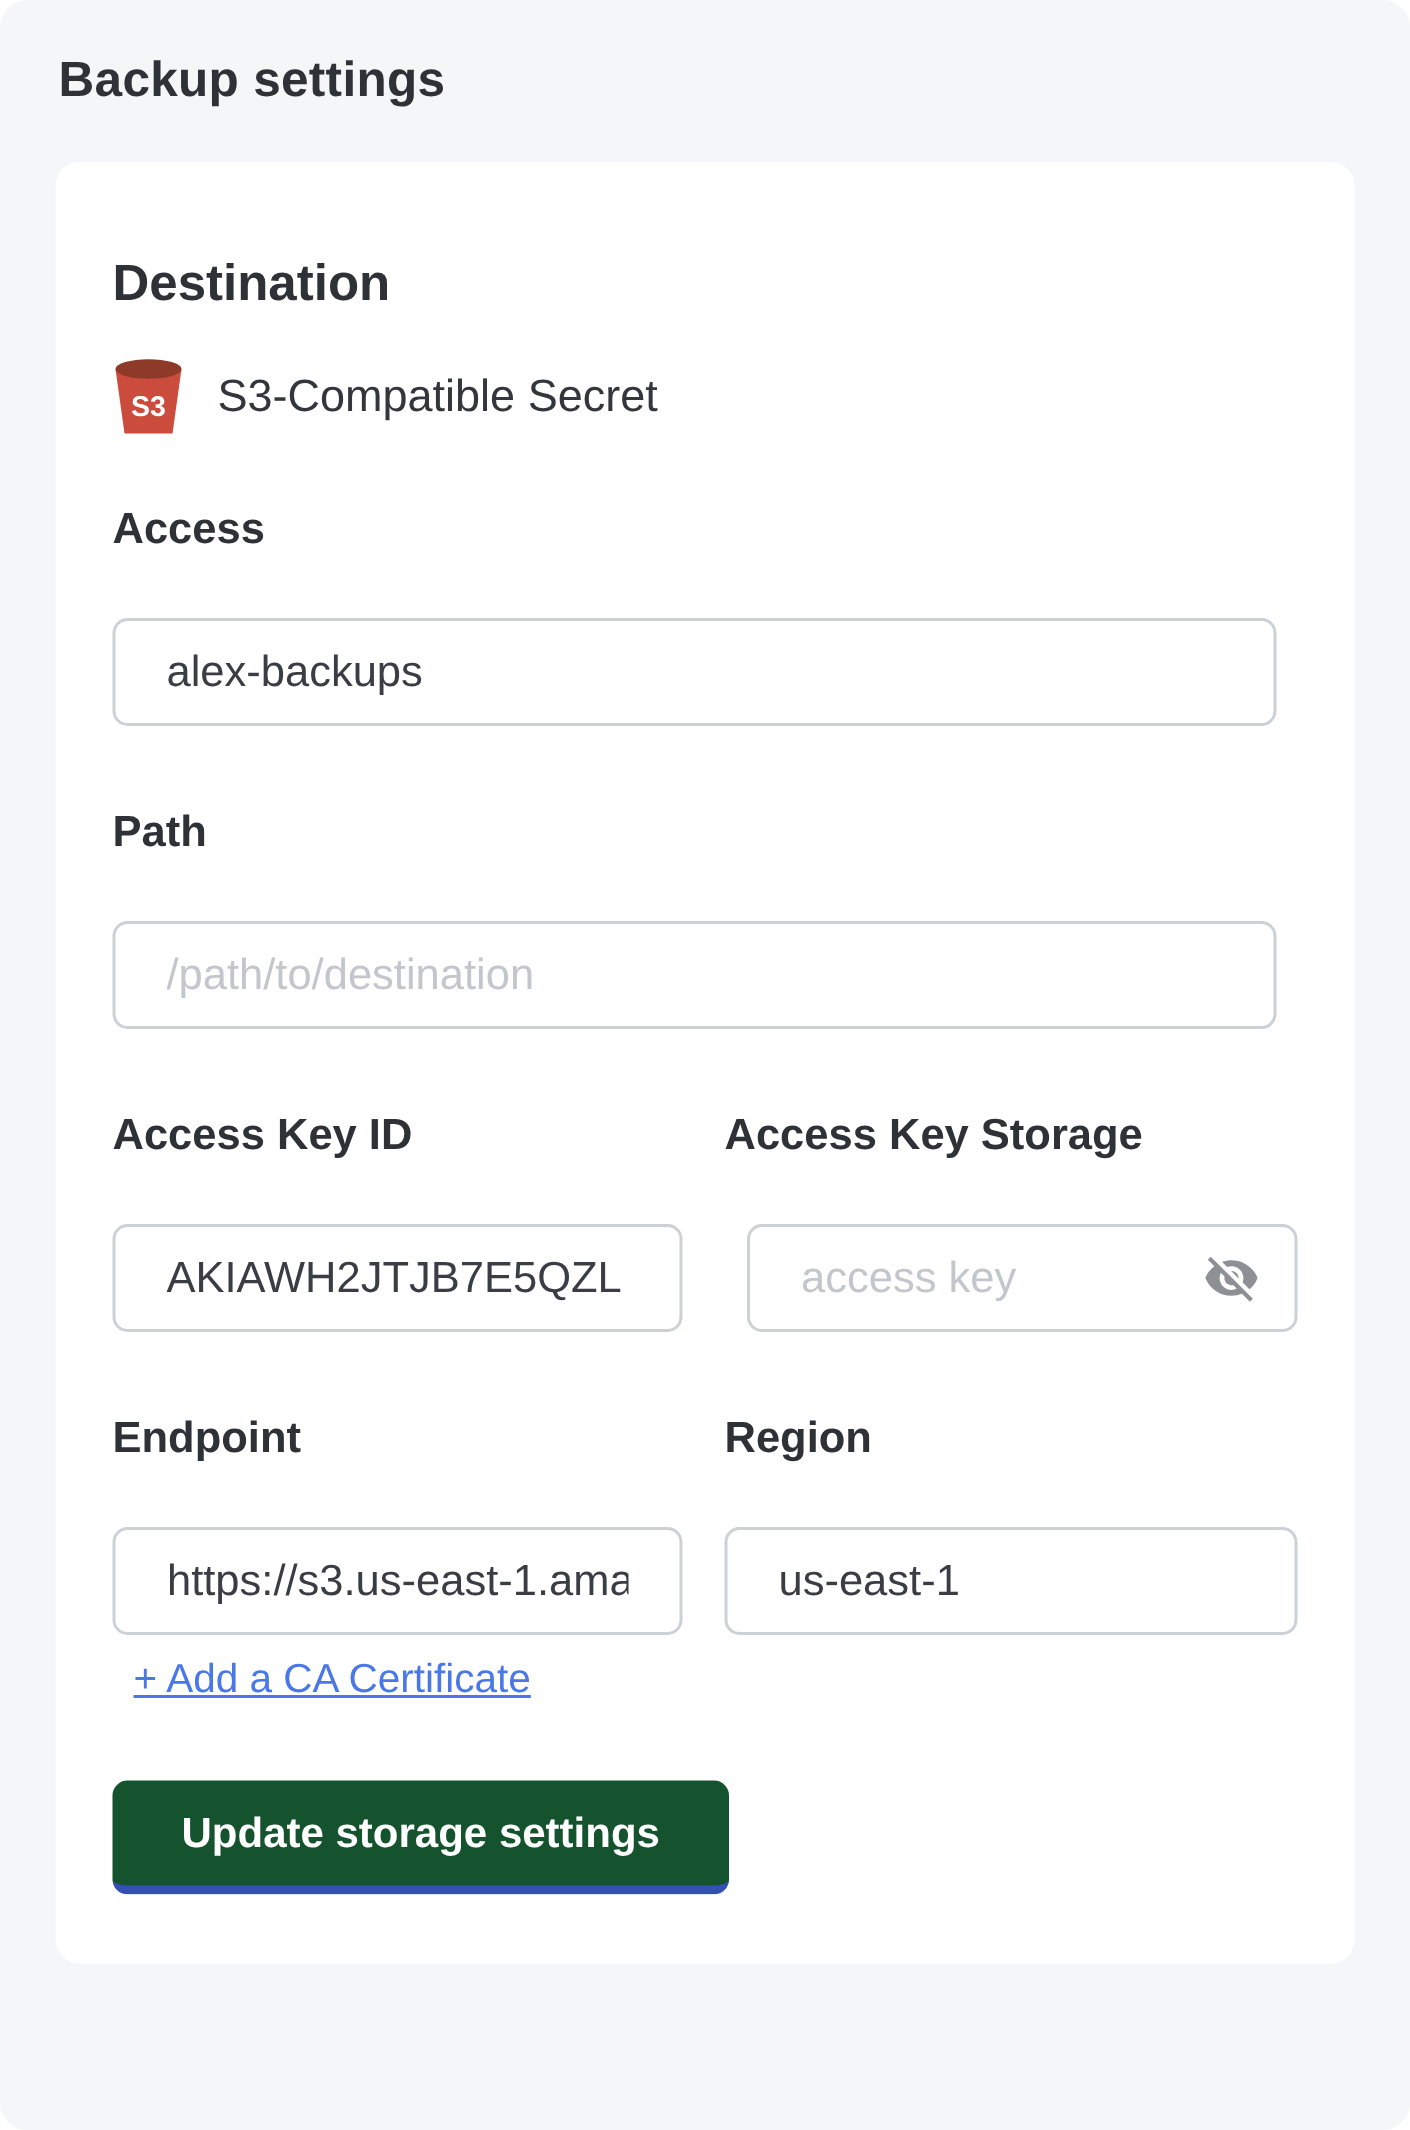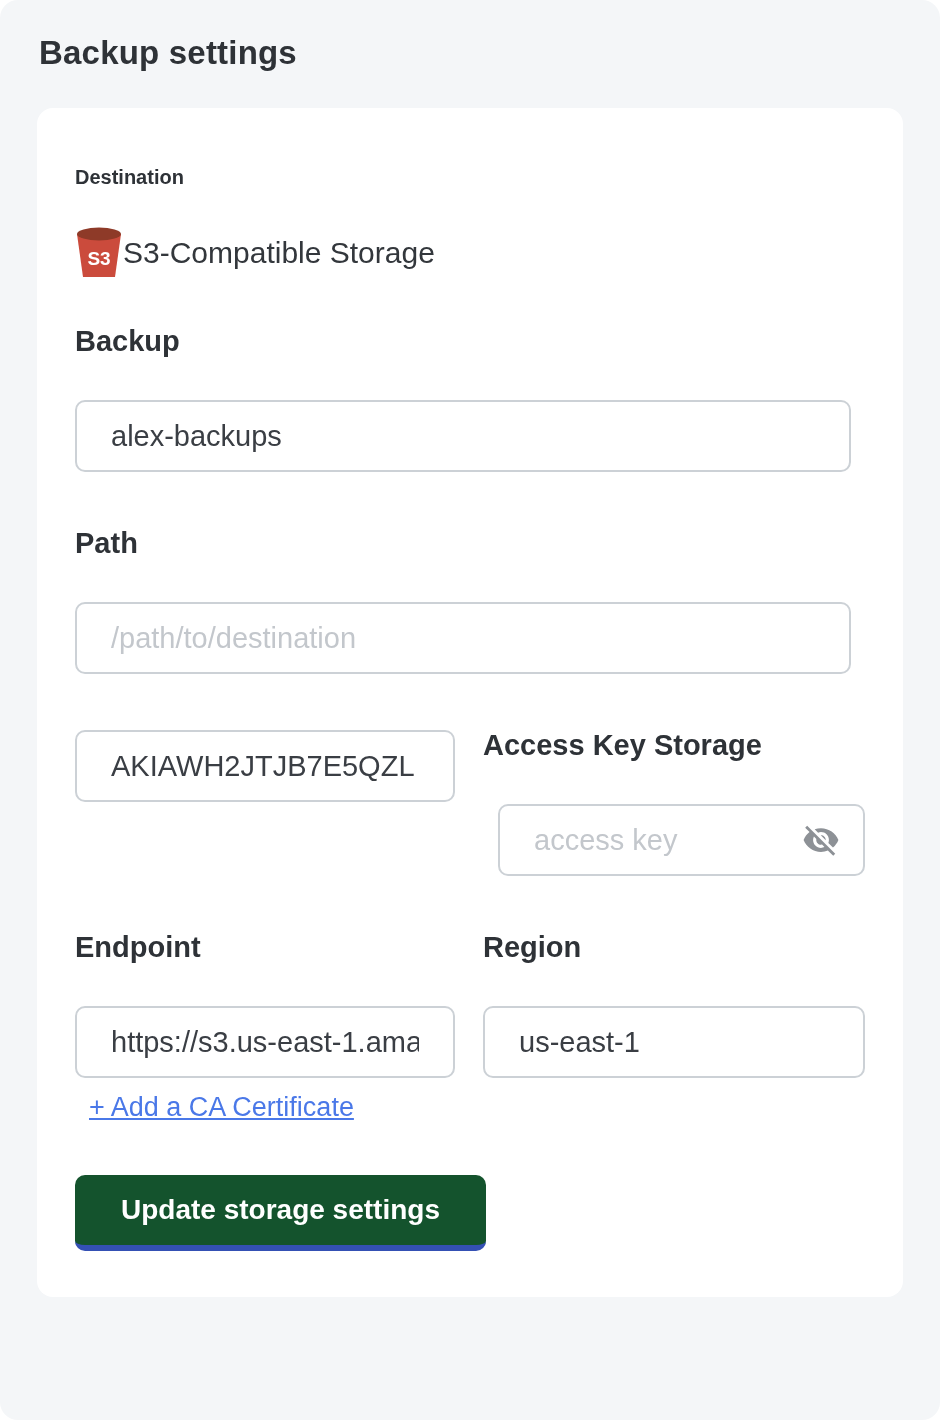--- a/index.html
+++ b/index.html
@@ -17,25 +17,25 @@
     font-size:33px; font-weight:bold; color:#2e3237;
     margin:0 0 36px 2px; letter-spacing:0.2px;
   }
   .card {
     background:#ffffff;
     border-radius:16px;
     padding:50px 38px 46px;
     box-sizing:border-box;
   }
   .section-label {
-    font-size:20px; font-weight:bold; color:#2e3237;
-    line-height:30px; margin:4px 0 34px 0;
+    font-size:34px; font-weight:bold; color:#2e3237;
+    line-height:30px; margin:16px 0 34px 0;
   }
   .dest-row {
-    display:flex; align-items:center; 
+    display:flex; align-items:center; gap:22px;
     margin-bottom:46px; height:54px;
   }
   .dest-text { font-size:30px; color:#33373c; }
   .field-label {
     font-size:29px; font-weight:bold; color:#2e3237;
     line-height:30px; margin:0 0 44px 0;
   }
   .text-input {
     display:block; box-sizing:border-box;
     height:72px; width:776px;
@@ -86,35 +86,36 @@
     <div class="section-label">Destination</div>
 
     <div class="dest-row">
       <span style="display:inline-flex;">
         <svg width="48" height="54" viewBox="0 0 48 54" aria-hidden="true">
           <path d="M2 8 L46 8 L40 51 L8 51 Z" fill="#cb4b3c"></path>
           <ellipse cx="24" cy="8" rx="22" ry="6.5" fill="#8e3a28"></ellipse>
           <text x="24" y="39" text-anchor="middle" font-family="Liberation Sans, sans-serif" font-size="19" font-weight="bold" fill="#ffffff">S3</text>
         </svg>
       </span>
-      <span class="dest-text">S3-Compatible Storage</span>
+      <span class="dest-text">S3-Compatible Secret</span>
     </div>
 
     <div class="field">
-      <div class="field-label">Backup</div>
+      <div class="field-label">Access</div>
       <input class="text-input" type="text" value="alex-backups" style="">
     </div>
 
     <div class="field">
       <div class="field-label">Path</div>
       <input class="text-input" type="text" placeholder="/path/to/destination" style="">
     </div>
 
     <div class="two-col">
       <div>
+        <div class="field-label">Access Key ID</div>
         <input class="text-input" type="text" value="AKIAWH2JTJB7E5QZL" style="">
       </div>
       <div>
         <div class="field-label">Access Key Storage</div>
         <div class="input-wrap">
           <input class="text-input" type="text" placeholder="access key" style="">
           <button class="eye-btn">
             <span style="display:inline-flex;">
               <svg width="38" height="38" viewBox="0 0 24 24" fill="#8d9196" aria-hidden="true">
                 <path d="M12 7c2.76 0 5 2.24 5 5 0 .65-.13 1.26-.36 1.83l2.92 2.92c1.51-1.26 2.7-2.89 3.43-4.75-1.73-4.39-6-7.5-11-7.5-1.4 0-2.74.25-3.98.7l2.16 2.16C10.74 7.13 11.35 7 12 7zM2 4.27l2.28 2.28.46.46C3.08 8.3 1.78 10.02 1 12c1.73 4.39 6 7.5 11 7.5 1.55 0 3.03-.3 4.38-.84l.42.42L19.73 22 21 20.73 3.27 3 2 4.27zM7.53 9.8l1.55 1.55c-.05.21-.08.43-.08.65 0 1.66 1.34 3 3 3 .22 0 .44-.03.65-.08l1.55 1.55c-.67.33-1.41.53-2.2.53-2.76 0-5-2.24-5-5 0-.79.2-1.53.53-2.2zm4.31-.78l3.15 3.15.02-.16c0-1.66-1.34-3-3-3l-.17.01z"></path>

